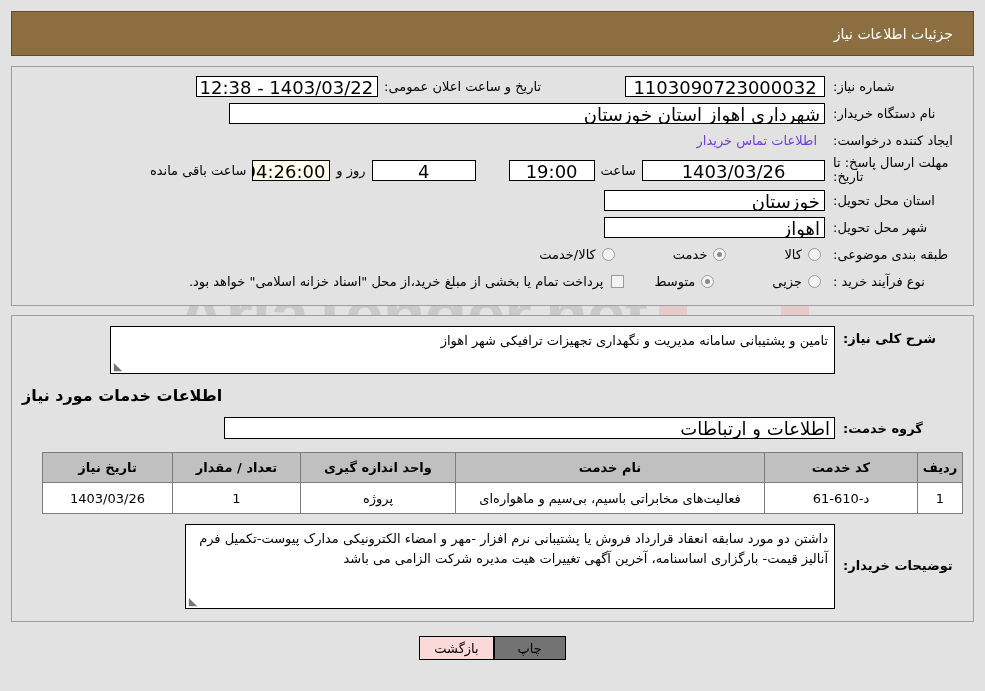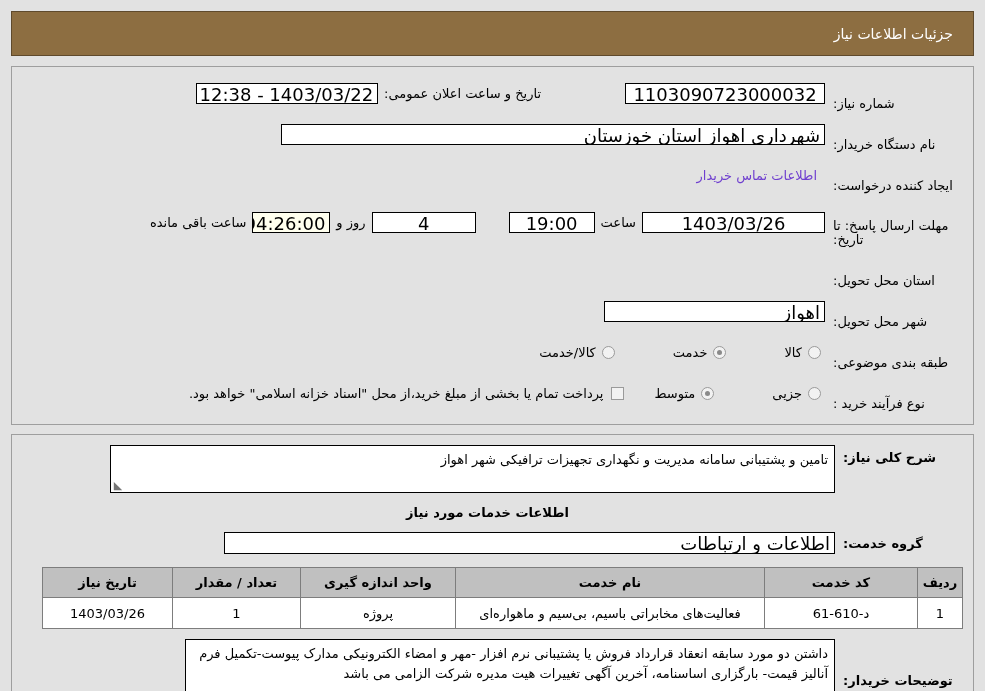--- a/index.html
+++ b/index.html
@@ -109,21 +109,20 @@
     min-height: 22px;
   }
   .lbl {
     font-size: 13px;
     color: #000;
     text-align: left;
     padding-left: 8px;
     box-sizing: border-box;
     flex: 0 0 auto;
     line-height: 15px;
-    margin-top: 21px;
   }
   .lbl-right { width: 138px; }
   .fld {
     border: 1px solid #000;
     background: #fff;
     height: 21px;
     line-height: 21px;
     font-size: 18px;
     box-sizing: border-box;
     padding: 0 4px;
@@ -208,24 +207,24 @@
     width: 10px; height: 10px;
     color: #777;
     font-size: 11px;
     line-height: 10px;
     text-align: center;
     transform: scaleX(-1);
     user-select: none;
   }
 
   .sec-title {
-    font-size: 13px;
+    font-size: 16px;
     font-weight: bold;
     margin: 12px 8px 12px 0;
-    text-align: center;
+    text-align: left;
     padding-right: 2px;
   }
 
   .grp-row { display:flex; align-items:center; margin-bottom: 4px; }
   .grp-lbl { font-size:13px; font-weight:bold; width:128px; text-align:left; padding-left:8px; box-sizing:border-box; }
 
   
   table.svc {
     border-collapse: collapse;
     width: 921px;
@@ -295,41 +294,42 @@
 
       <div class="row">
         <span class="lbl lbl-right">شماره نیاز:</span>
         <span class="fld center" style="width:200px">1103090723000032</span>
         <span class="inline-lbl" style="margin-right:78px">تاریخ و ساعت اعلان عمومی:</span>
         <span class="fld center" style="width:182px">1403/03/22 - 12:38</span>
       </div>
 
       <div class="row">
         <span class="lbl lbl-right">نام دستگاه خریدار:</span>
-        <span class="fld right" style="width:544px">شهرداری اهواز استان خوزستان</span>
+        <span class="fld right" style="width:596px">شهرداری اهواز استان خوزستان</span>
       </div>
 
       <div class="row">
         <span class="lbl lbl-right">ایجاد کننده درخواست:</span>
         <span class="link">اطلاعات تماس خریدار</span>
       </div>
 
       <div class="row">
         <span class="lbl lbl-right" style="line-height:14px">مهلت ارسال پاسخ: تا تاریخ:</span>
         <span class="fld center" style="width:183px">1403/03/26</span>
         <span class="inline-lbl">ساعت</span>
         <span class="fld center" style="width:86px">19:00</span>
         <span class="fld center" style="width:104px;margin-right:33px">4</span>
         <span class="inline-lbl">روز و</span>
         <span class="fld center cream" style="width:78px">04:26:00</span>
         <span class="inline-lbl">ساعت باقی مانده</span>
       </div>
 
       <div class="row">
         <span class="lbl lbl-right">استان محل تحویل:</span>
+        <span class="fld right" style="width:221px">خوزستان</span>
       </div>
 
       <div class="row">
         <span class="lbl lbl-right">شهر محل تحویل:</span>
         <span class="fld right" style="width:221px">اهواز</span>
       </div>
 
       <div class="row">
         <span class="lbl lbl-right">طبقه بندی موضوعی:</span>
         <span class="radio-wrap">

